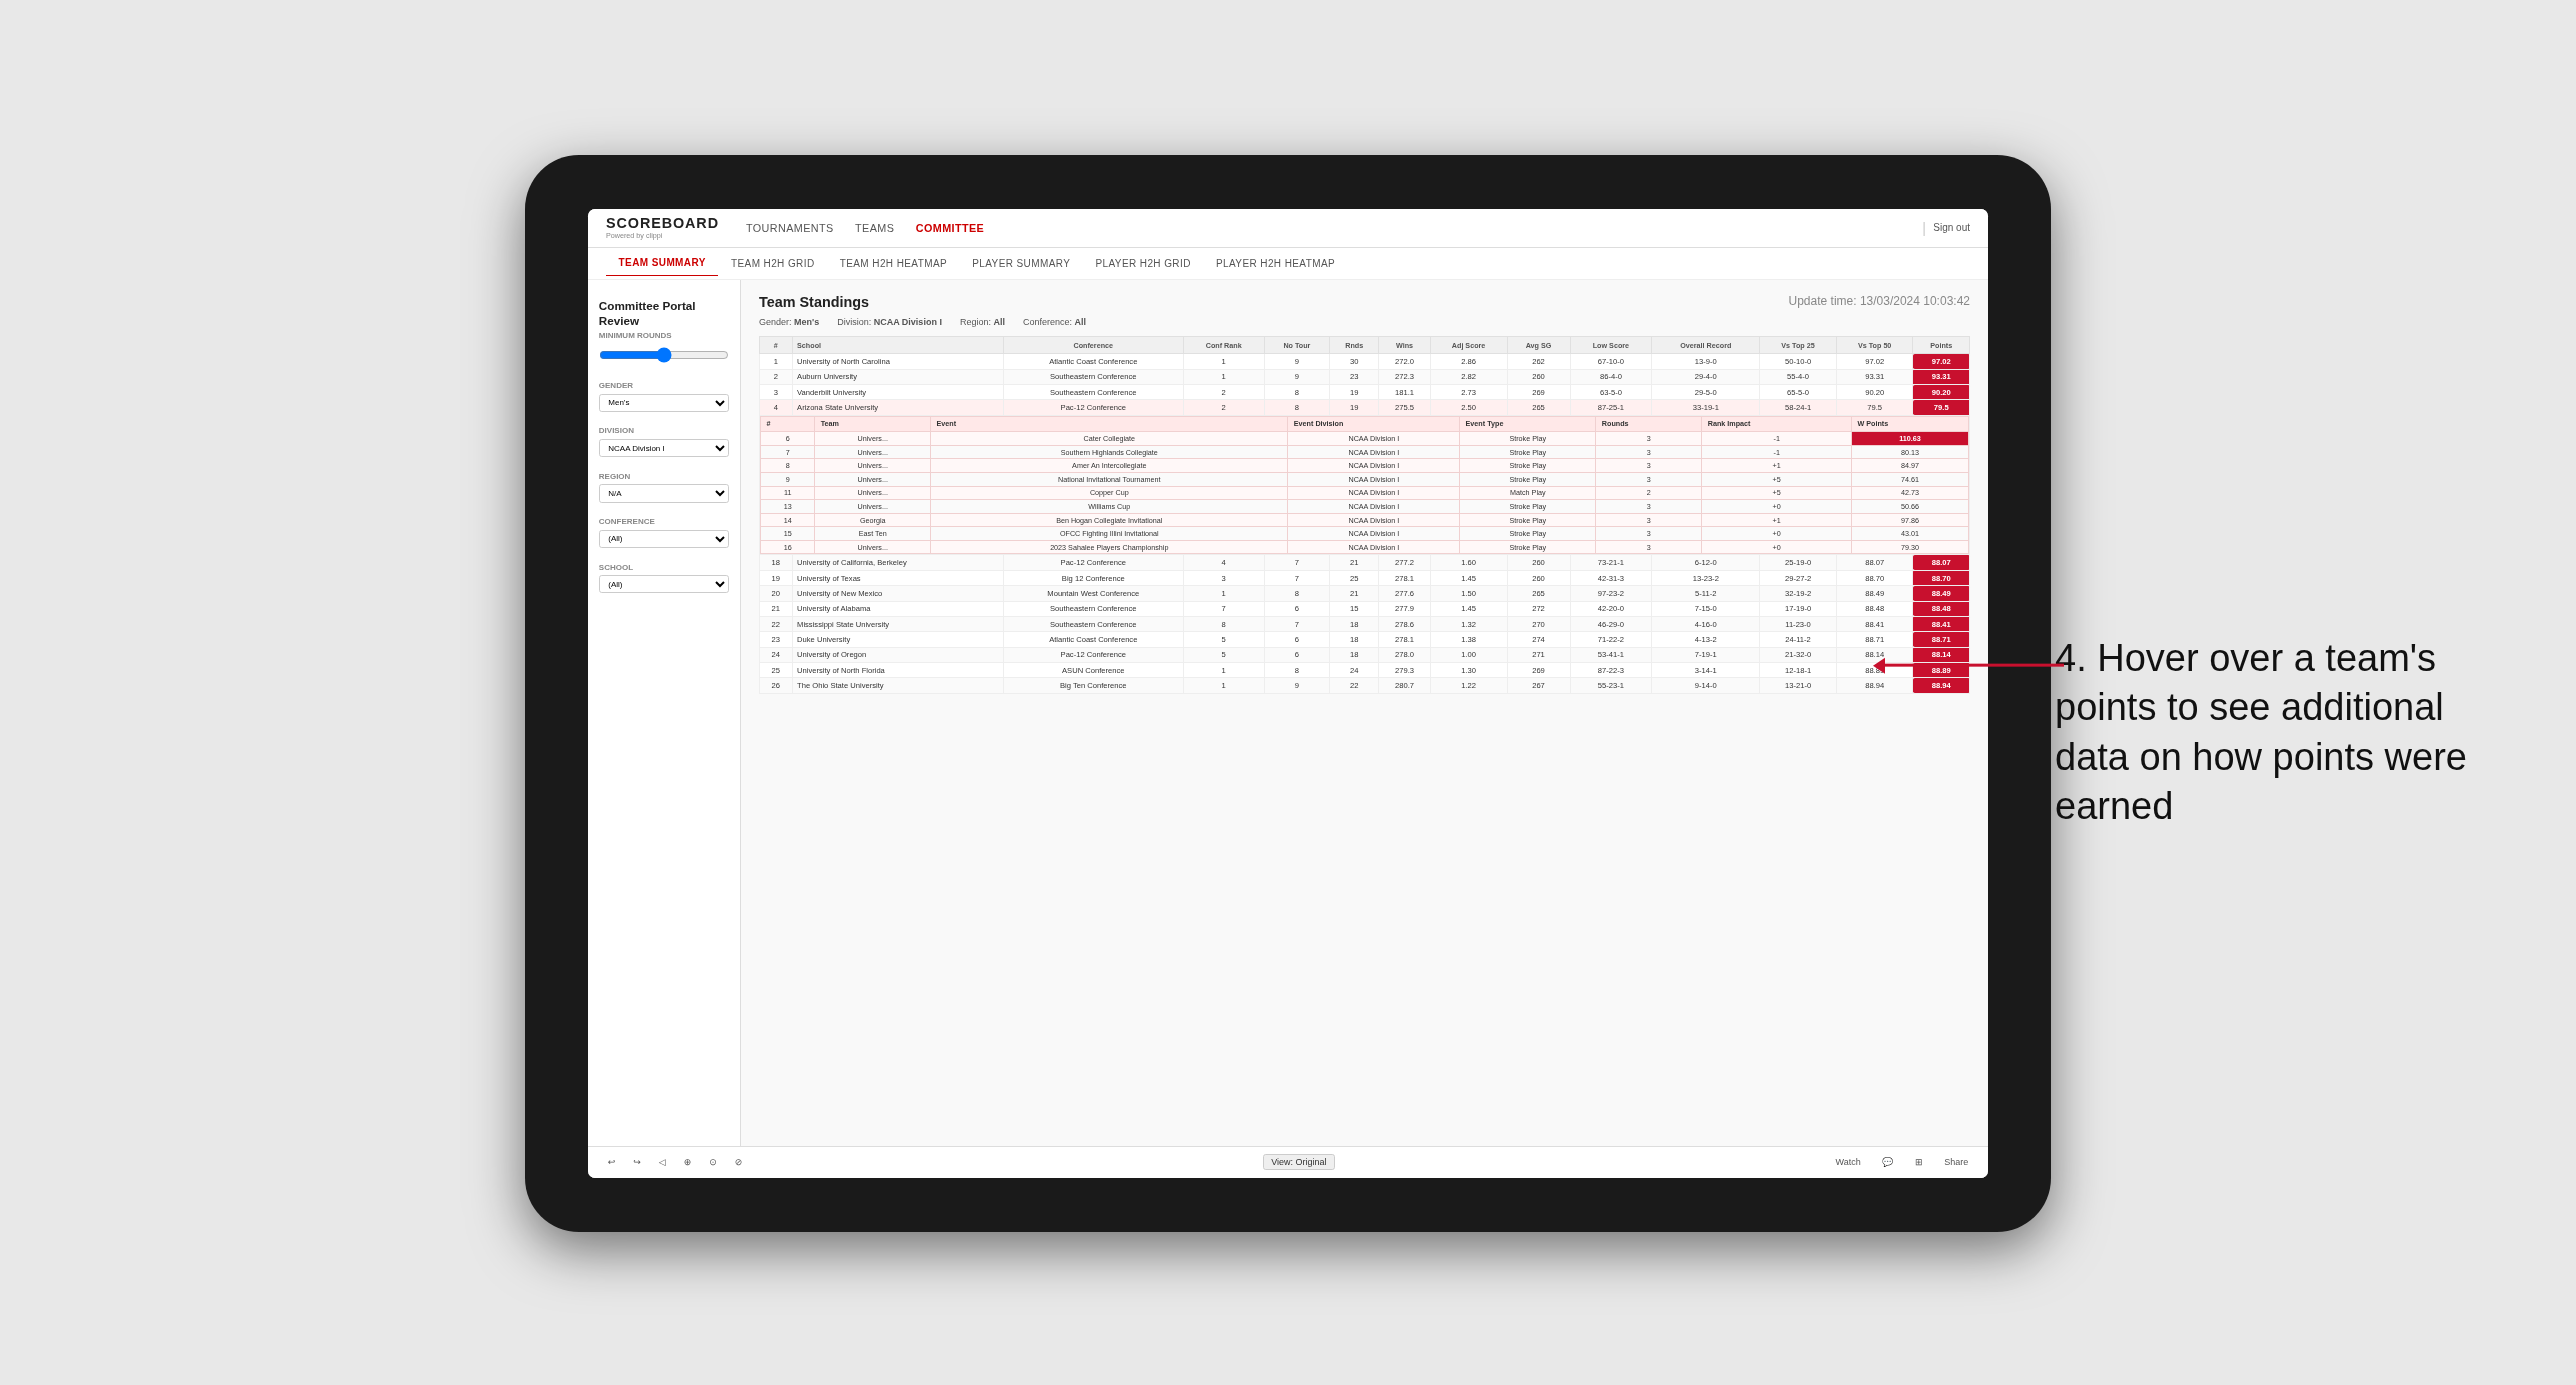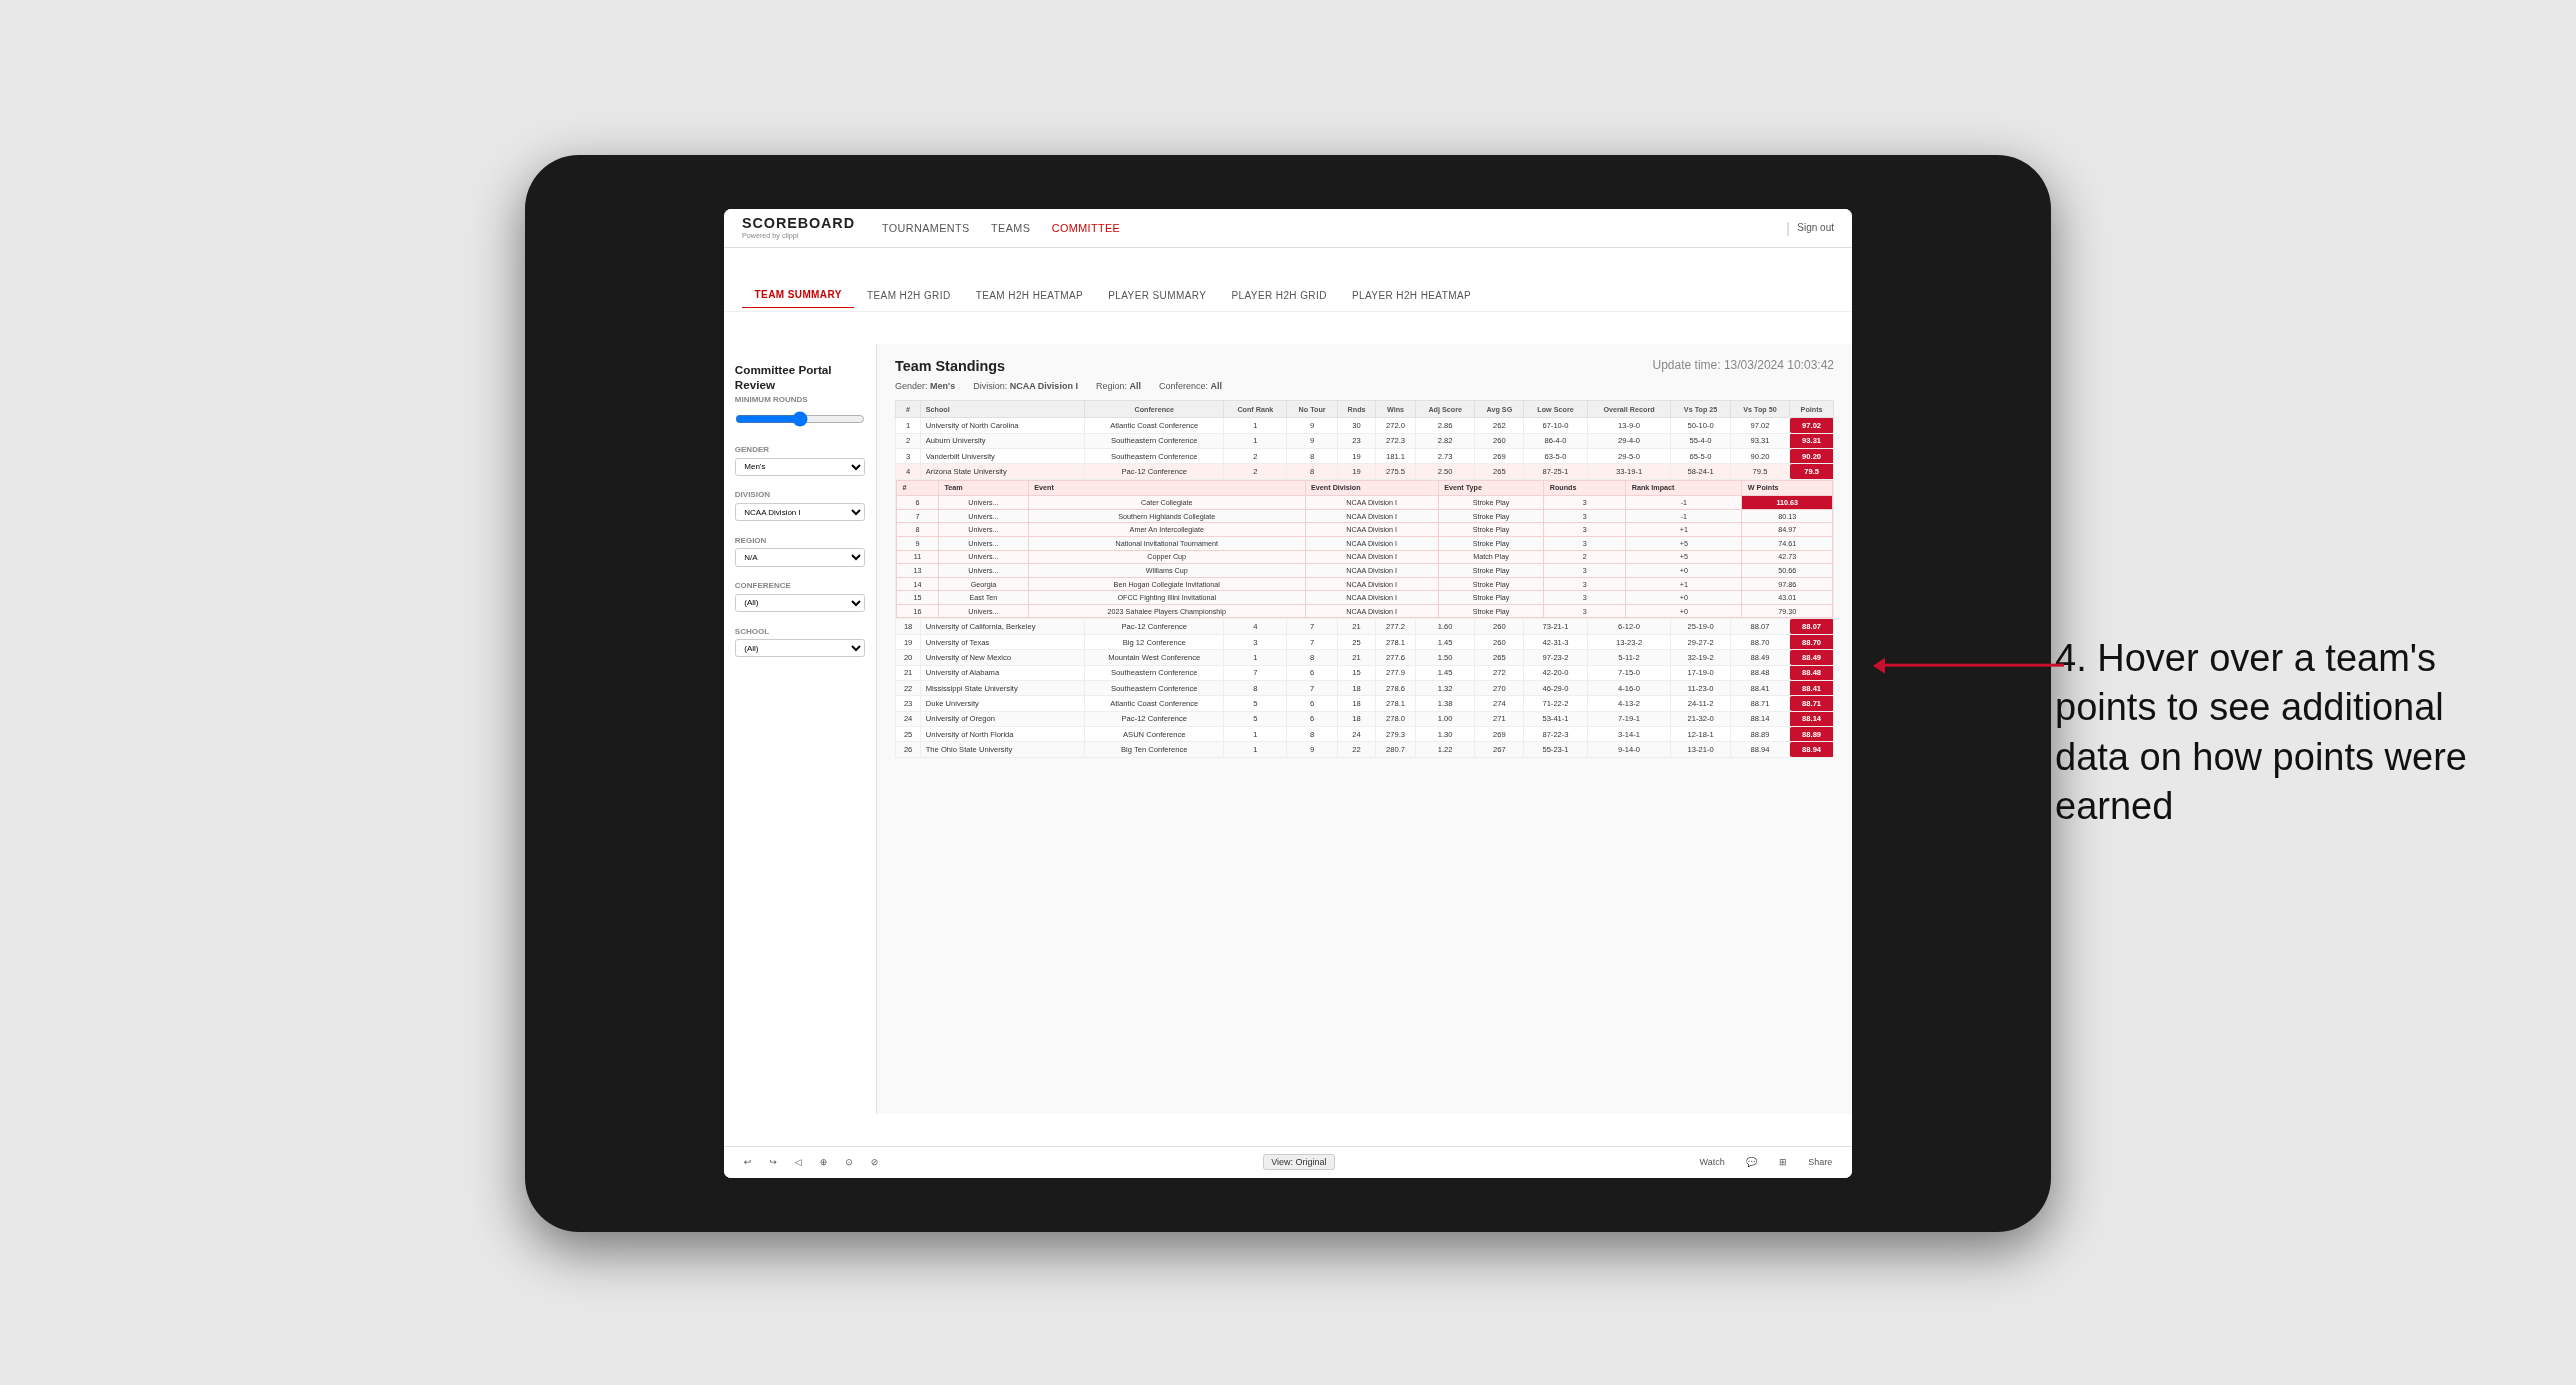--- a/index.html
+++ b/index.html
@@ -20,28 +20,27 @@
       background: #1a1a1a;
       border-radius: 54px;
       display: flex;
       align-items: center;
       justify-content: center;
       box-shadow: 0 18px 54px rgba(0,0,0,0.5);
       position: relative;
     }
 
     .tablet-screen {
-      width: 1128px;
+      width: 1400px;
       height: 969px;
       background: #fff;
       border-radius: 7.2px;
       overflow: hidden;
       display: flex;
       flex-direction: column;
-      gap: 32px;
     }
 
     
     .top-nav {
       display: flex;
       align-items: center;
       padding: 0 18px;
       height: 39px;
       background: #fff;
       border-bottom: 0.9px solid #ddd;
@@ -75,21 +74,21 @@
       font-size: 10.8px;
       color: #555;
       cursor: pointer;
       padding: 3.6px 0;
       text-transform: uppercase;
       letter-spacing: 0.4px;
     }
 
     .nav-link.active {
       color: #c00;
-      font-weight: normal;
+      font-weight: bold;
     }
 
     .sign-out {
       font-size: 10px;
       color: #555;
       cursor: pointer;
     }
 
     .nav-divider {
       color: #ccc;

